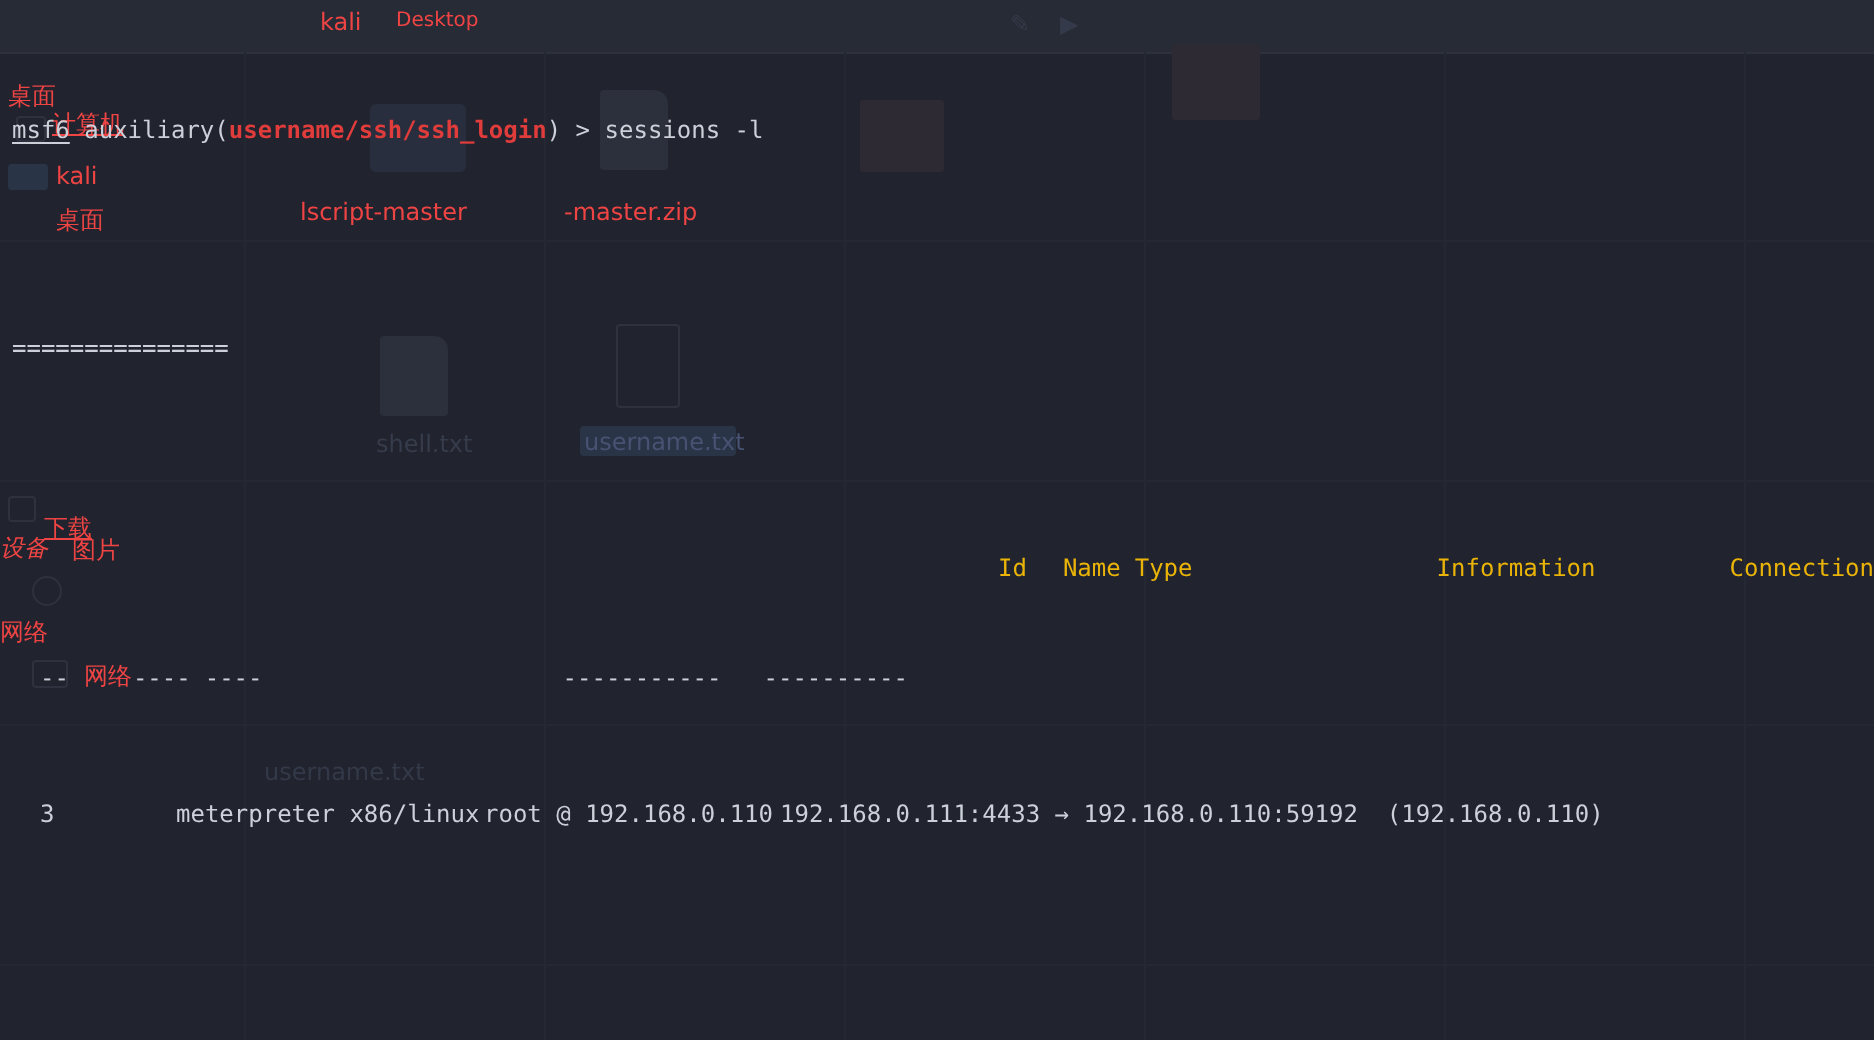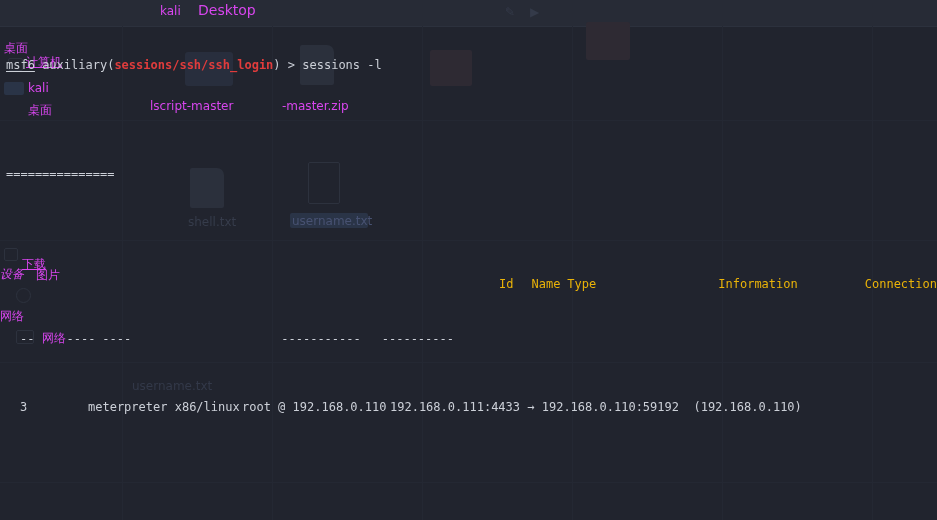--- a/index.html
+++ b/index.html
@@ -26,21 +26,21 @@
     inset: 0;
     pointer-events: none;
     z-index: 0;
   }
   .ghost-bar {
     position: absolute;
     background: #272b36;
   }
   .ghost-text {
     position: absolute;
-    color: #d946ef;
+    color: #ef4444;
     font-family: "DejaVu Sans", "Liberation Sans", sans-serif;
     font-size: 12px;
     white-space: nowrap;
   }
   .ghost-file {
     position: absolute;
     width: 34px;
     height: 40px;
     background: #2b303c;
     border-radius: 2px 7px 2px 2px;
@@ -89,21 +89,21 @@
 </style>
 </head>
 <body>
 
 <div id="terminal">
 
   <div id="ghost-layer">
     <div class="ghost-bar" style="left:0;top:0;width:937px;height:26px;"></div>
     <div class="ghost-bar" style="left:0;top:26px;width:937px;height:1px;background:#2c313d;"></div>
     <div class="ghost-text" style="left:160px;top:5px;">kali</div>
-    <div class="ghost-text" style="left:198px;top:4px;font-size:14px;">Desktop</div>
+    <div class="ghost-text" style="left:198px;top:4px;font-size:10px;">Desktop</div>
     <div class="ghost-text" style="left:505px;top:6px;color:#343a49;">✎</div>
     <div class="ghost-text" style="left:530px;top:6px;color:#343a49;">▶</div>
 
     <div class="ghost-text" style="left:4px;top:42px;">桌面</div>
     <div class="ghost-sq" style="left:8px;top:58px;width:13px;height:11px;"></div>
     <div class="ghost-text" style="left:26px;top:56px;text-decoration:underline;">计算机</div>
     <div class="ghost-sel" style="left:4px;top:82px;width:20px;height:13px;"></div>
     <div class="ghost-text" style="left:28px;top:82px;">kali</div>
     <div class="ghost-text" style="left:28px;top:104px;">桌面</div>
 
@@ -139,21 +139,21 @@
     <div class="ghost-grid-line" style="left:272px;top:26px;width:1px;height:494px;"></div>
     <div class="ghost-grid-line" style="left:422px;top:26px;width:1px;height:494px;"></div>
     <div class="ghost-grid-line" style="left:572px;top:26px;width:1px;height:494px;"></div>
     <div class="ghost-grid-line" style="left:722px;top:26px;width:1px;height:494px;"></div>
     <div class="ghost-grid-line" style="left:872px;top:26px;width:1px;height:494px;"></div>
   </div>
 
   <div id="screen">
 
     
-    <div class="line"><span class="u">msf6</span><span> auxiliary(</span><span class="red">sessions/ssh/ssh_login</span><span>)</span><span> &gt; </span><span>sessions -l</span></div>
+    <div class="line"><span class="u">msf6</span><span> auxiliary(</span><span class="red">username/ssh/ssh_login</span><span>)</span><span> &gt; </span><span>sessions -l</span></div>
 
     <div class="blank"></div>
 
     <div class="line rule">===============</div>
 
     <div class="blank"></div>
 
     <div class="line hdr"><span style="display:inline-block;width:14px"></span><span>Id</span><span style="display:inline-block;width:18px"></span><span>Name</span><span style="display:inline-block;width:7px"></span><span>Type</span><span style="display:inline-block;width:122px"></span><span>Information</span><span style="display:inline-block;width:67px"></span><span>Connection</span></div>
 
     <div class="line rule"><span style="display:inline-block;width:14px"></span><span>--</span><span style="display:inline-block;width:32px"></span><span>----</span><span style="display:inline-block;width:7px"></span><span>----</span><span style="display:inline-block;width:150px"></span><span>-----------</span><span style="display:inline-block;width:21px"></span><span>----------</span></div>

